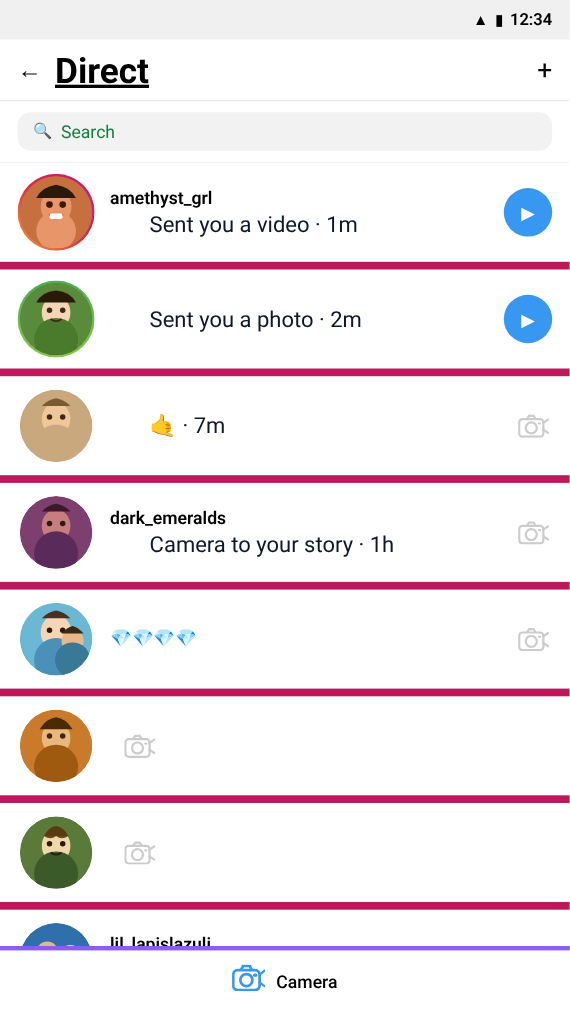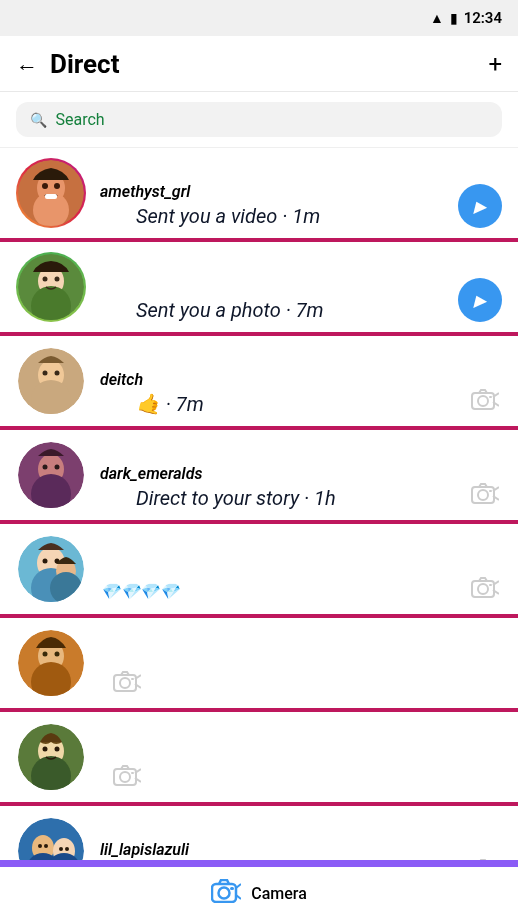--- a/index.html
+++ b/index.html
@@ -41,23 +41,24 @@
       align-items: center;
       padding: 0 16px;
       border-bottom: 1px solid #e8e8e8;
     }
     .header-back {
       font-size: 22px;
       cursor: pointer;
       margin-right: 12px;
     }
     .header-title {
-      font-size: 26px;
+      font-size: 32px;
       font-weight: 700;
       flex: 1;
+      text-decoration: underline;
     }
     .header-add {
       font-size: 24px;
       cursor: pointer;
     }
 
     
     .search-bar {
       padding: 10px 16px;
       border-bottom: 1px solid #efefef;
@@ -78,25 +79,24 @@
       color: #15803d;
       font-size: 16px;
     }
 
     
     .message-list {
       list-style: none;
     }
     .message-item {
       display: flex;
-      align-items: flex-end;
+      align-items: center;
       padding: 10px 16px;
-      border-bottom: 4px solid #be185d;
+      border-bottom: 7px solid #be185d;
       cursor: pointer;
-      font-style: italic;
     }
 
     
     .avatar-wrap {
       position: relative;
       width: 70px;
       height: 70px;
       flex-shrink: 0;
       margin-right: 14px;
     }
@@ -177,21 +177,21 @@
       font-size: 22px;
     }
 
     
     .bottom-bar {
       position: fixed;
       bottom: 0;
       width: 518px;
       height: 60px;
       background: #fff;
-      border-top: 7px solid #8b5cf6;
+      border-top: 4px solid #8b5cf6;
       display: flex;
       align-items: center;
       justify-content: center;
       gap: 10px;
       cursor: pointer;
     }
     .camera-bottom-icon {
       color: #3897f0;
       font-size: 26px;
     }
@@ -262,21 +262,21 @@
           <ellipse cx="33" cy="27" rx="13" ry="15" fill="#f5d5b5"></ellipse>
           <circle cx="33" cy="52" r="20" fill="#4a7a2c"></circle>
           <circle cx="27" cy="25" r="2.5" fill="#3a2a1a"></circle>
           <circle cx="39" cy="25" r="2.5" fill="#3a2a1a"></circle>
           <path d="M28 33 Q33 37 38 33" stroke="#3a2a1a" stroke-width="1.5" fill="none"></path>
           <path d="M15 18 Q20 8 33 7 Q46 8 51 18" fill="#2a1a0a"></path>
         </svg>
       </div>
     </div>
     <div class="message-content">
-      <div class="message-preview">Sent you a photo · 7m</div>
+      <div class="message-preview">Sent you a photo · 2m</div>
     </div>
     <div class="action-icon">
       <div class="play-btn">▶</div>
     </div>
   </li>
 
   <li class="message-item">
     <div class="avatar-wrap">
       <div class="story-ring story-ring-none"></div>
       <div class="avatar-circle">
@@ -284,21 +284,20 @@
           <circle cx="33" cy="33" r="33" fill="#c9a87e"></circle>
           <ellipse cx="33" cy="27" rx="13" ry="15" fill="#f0c898"></ellipse>
           <circle cx="33" cy="52" r="20" fill="#c9a87e"></circle>
           <circle cx="27" cy="25" r="2.5" fill="#3a2a1a"></circle>
           <circle cx="39" cy="25" r="2.5" fill="#3a2a1a"></circle>
           <path d="M20 15 Q26 9 33 8 Q40 9 46 15" fill="#7a5a30"></path>
         </svg>
       </div>
     </div>
     <div class="message-content">
-      <div class="message-username">deitch</div>
       <div class="message-preview">🤙 · 7m</div>
     </div>
     <div class="action-icon">
       <div class="camera-icon">
         <svg width="28" height="22" viewBox="0 0 28 22" fill="none" xmlns="http://www.w3.org/2000/svg">
           <rect x="1" y="5" width="22" height="16" rx="3" stroke="#ccc" stroke-width="2" fill="none"></rect>
           <circle cx="12" cy="13" r="5" stroke="#ccc" stroke-width="2" fill="none"></circle>
           <path d="M8 5 L10 2 L14 2 L16 5" stroke="#ccc" stroke-width="2" fill="none"></path>
           <rect x="18" y="8" width="3" height="2" rx="1" fill="#ccc"></rect>
           <line x1="22" y1="9" x2="28" y2="5" stroke="#ccc" stroke-width="2"></line>
@@ -317,21 +316,21 @@
           <ellipse cx="33" cy="27" rx="13" ry="15" fill="#c87e7e"></ellipse>
           <circle cx="33" cy="52" r="20" fill="#5a2a5a"></circle>
           <circle cx="27" cy="25" r="2.5" fill="#2a1a1a"></circle>
           <circle cx="39" cy="25" r="2.5" fill="#2a1a1a"></circle>
           <path d="M20 14 Q26 8 33 7 Q40 8 46 14" fill="#3a1a2a"></path>
         </svg>
       </div>
     </div>
     <div class="message-content">
       <div class="message-username">dark_emeralds</div>
-      <div class="message-preview">Direct to your story · 1h</div>
+      <div class="message-preview">Camera to your story · 1h</div>
     </div>
     <div class="action-icon">
       <div class="camera-icon">
         <svg width="28" height="22" viewBox="0 0 28 22" fill="none" xmlns="http://www.w3.org/2000/svg">
           <rect x="1" y="5" width="22" height="16" rx="3" stroke="#ccc" stroke-width="2" fill="none"></rect>
           <circle cx="12" cy="13" r="5" stroke="#ccc" stroke-width="2" fill="none"></circle>
           <path d="M8 5 L10 2 L14 2 L16 5" stroke="#ccc" stroke-width="2" fill="none"></path>
           <rect x="18" y="8" width="3" height="2" rx="1" fill="#ccc"></rect>
           <line x1="22" y1="9" x2="28" y2="5" stroke="#ccc" stroke-width="2"></line>
           <line x1="22" y1="14" x2="28" y2="18" stroke="#ccc" stroke-width="2"></line>

